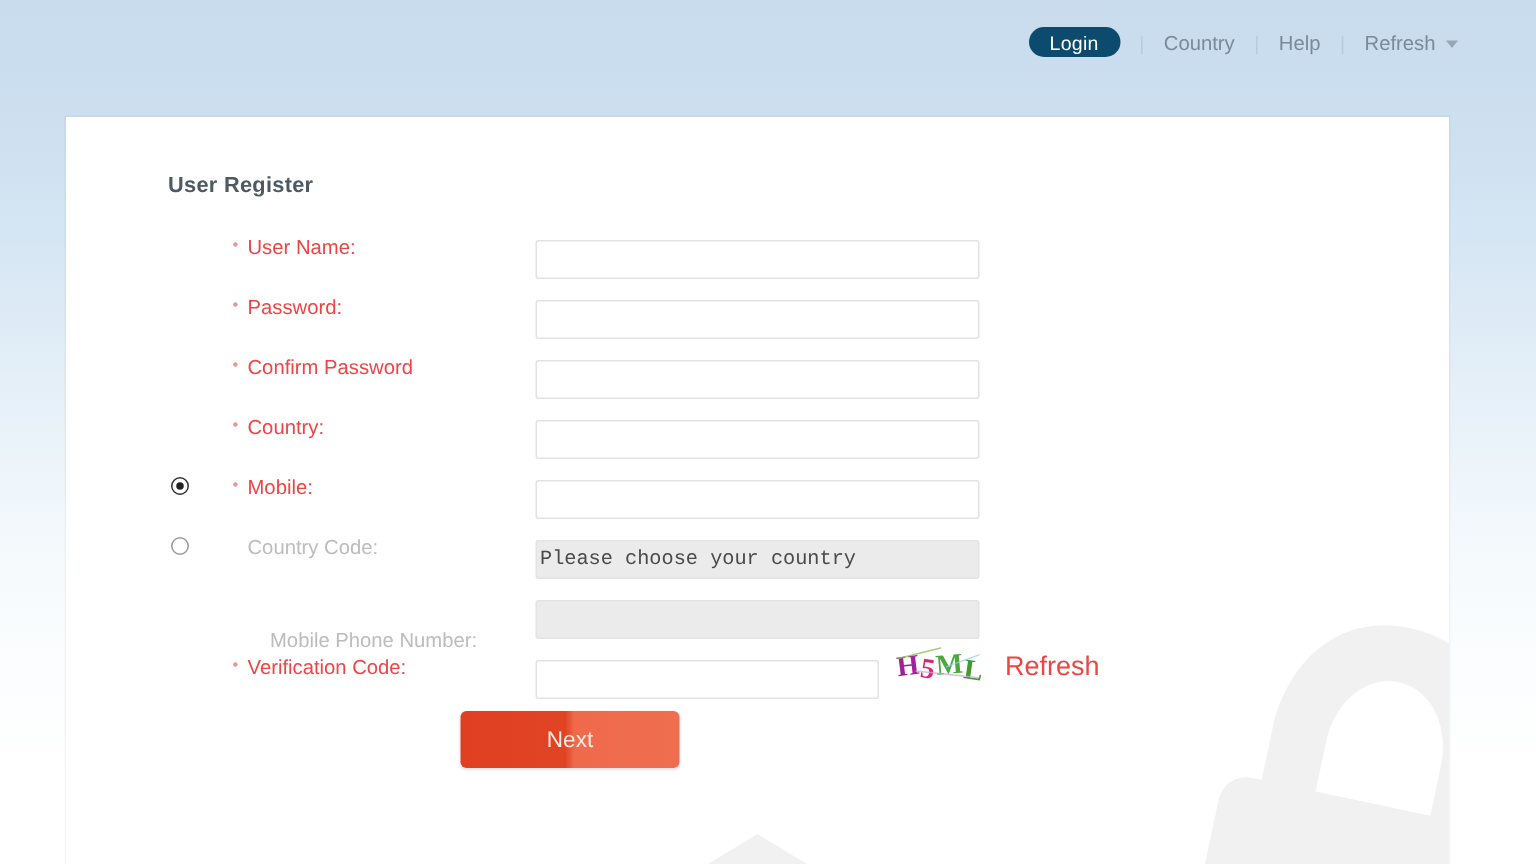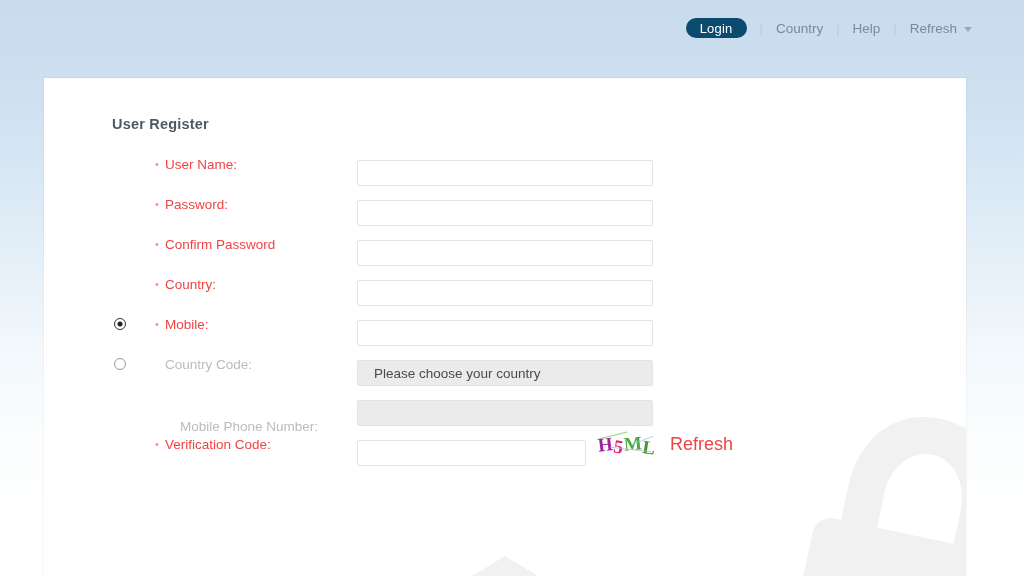--- a/index.html
+++ b/index.html
@@ -184,24 +184,24 @@
 
   .field {
     position: absolute;
     left: 313px;
     width: 296px;
     height: 26px;
     box-sizing: border-box;
     border: 1px solid #e3e3e3;
     background: #ffffff;
     border-radius: 2px;
-    font-family: Liberation Sans, sans-serif;
+    font-family: Liberation Mono, monospace;
     font-size: 13.5px;
     color: #3a3a3a;
-    padding: 0 16px;
+    padding: 0 2px;
     outline: none;
     margin-top: 18px;
   }
   .field.disabled {
     background: #ebebeb;
     border-color: #e3e3e3;
     color: #4a4a4a;
   }
   .field.short { width: 229px; }
 
@@ -344,15 +344,18 @@
           <span class="cap-ch" style="color: rgb(224, 36, 111); transform: rotate(9deg) translateY(2px);">5</span>
           <span class="cap-ch" style="color: rgb(74, 168, 60); transform: rotate(-5deg) translateY(-1px);">M</span>
           <span class="cap-ch" style="color: rgb(63, 155, 47); transform: rotate(8deg) translateY(3px);">L</span>
           <i class="cap-noise" style="top: 4px; left: 2px; width: 30px; background: rgb(127, 194, 74); transform: rotate(-14deg);"></i>
           <i class="cap-noise" style="top: 18px; left: 14px; width: 42px; background: rgb(201, 166, 221); transform: rotate(6deg);"></i>
           <i class="cap-noise" style="top: 9px; left: 34px; width: 24px; background: rgb(142, 208, 255); transform: rotate(-20deg);"></i>
         </span>
       <span class="refresh">Refresh</span>
     </div>
 
+    <div class="next-wrap">
+      <button class="next-btn">Next</button>
+    </div>
 
   </div>
 </div>
 
 </body></html>

